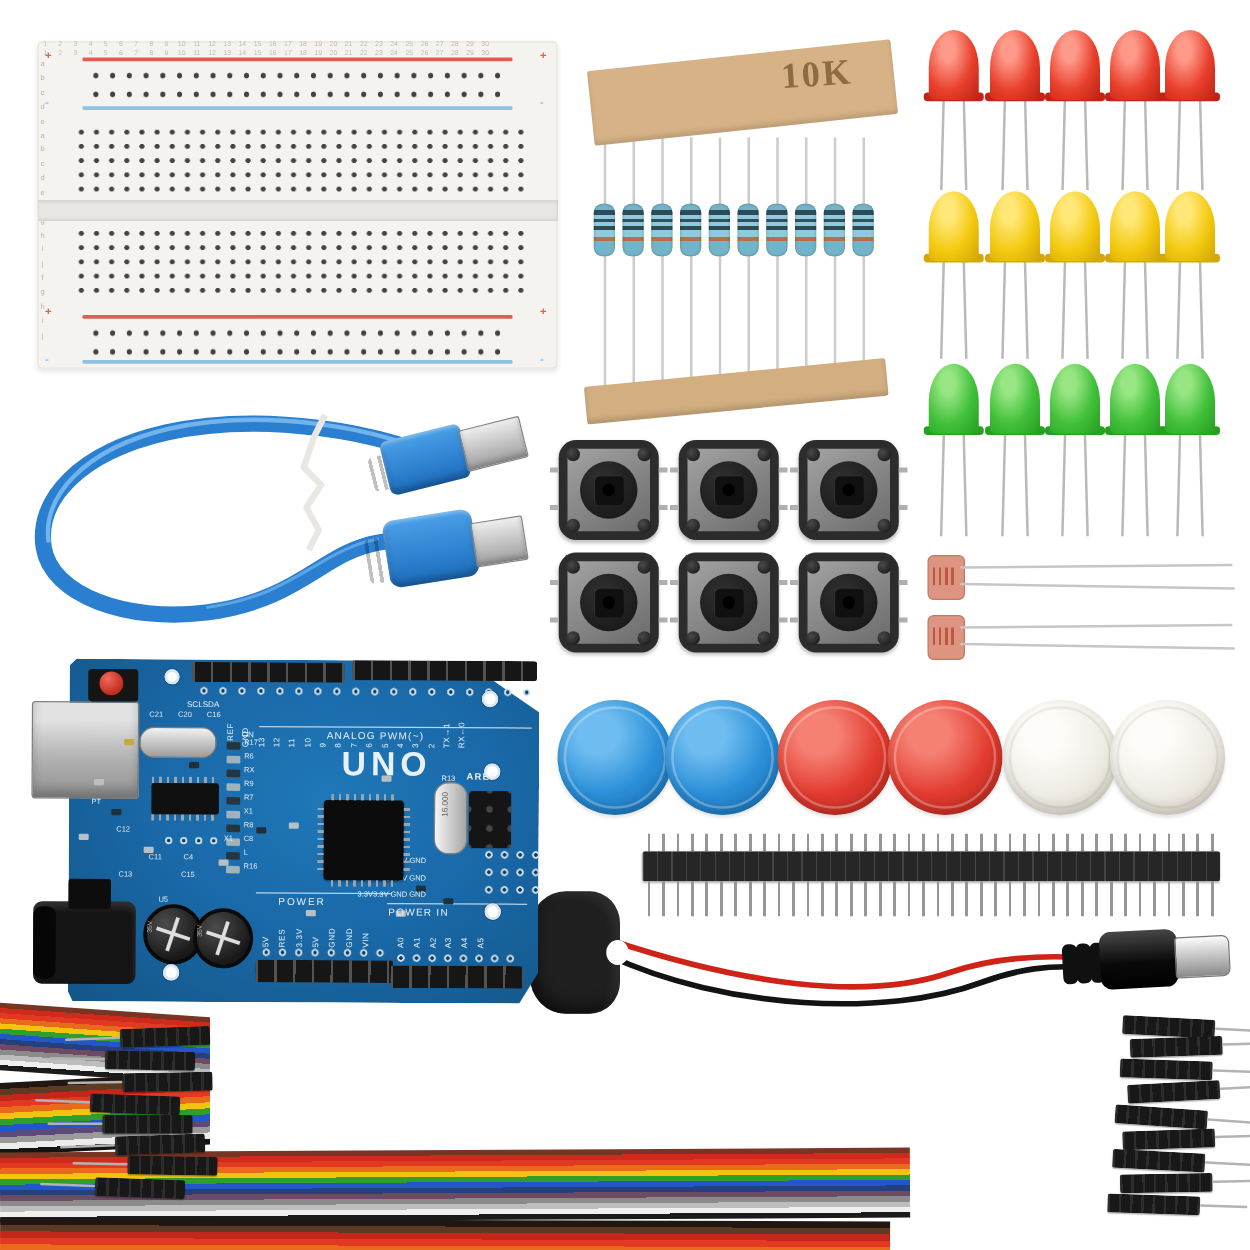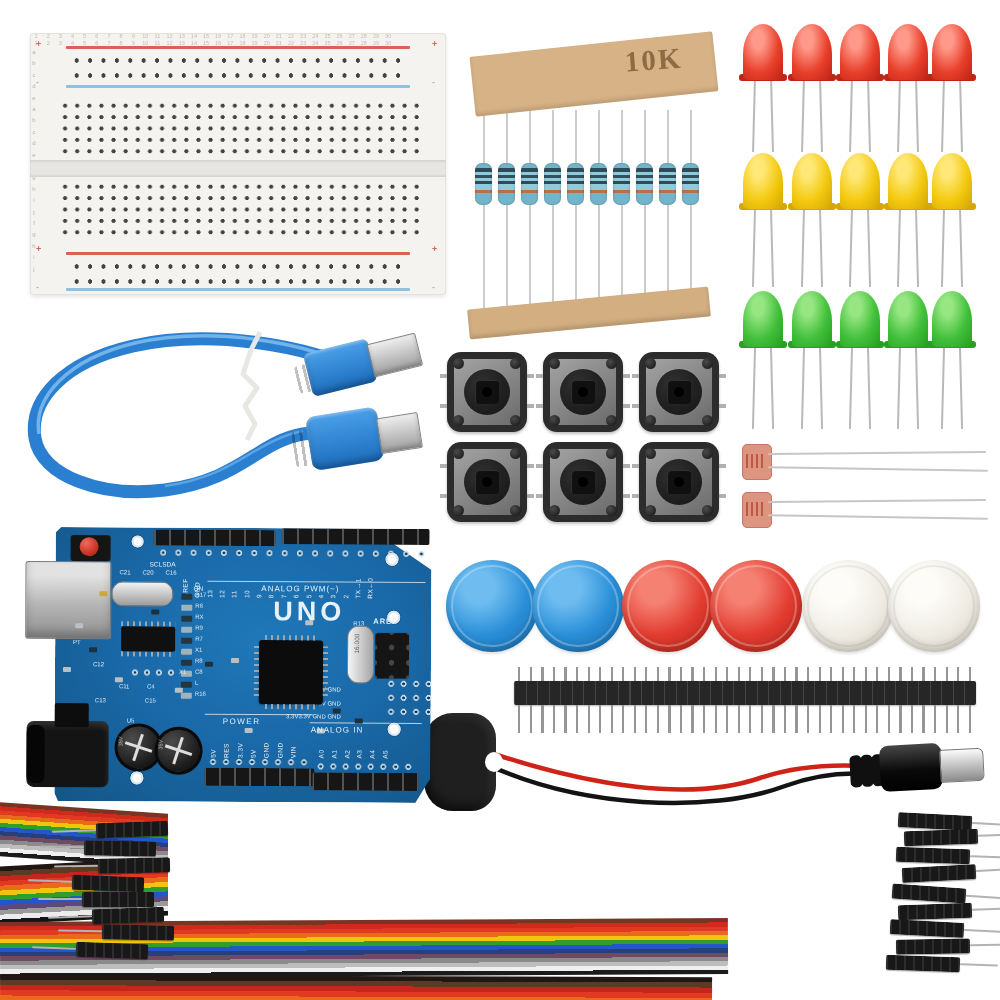--- a/index.html
+++ b/index.html
@@ -635,21 +635,21 @@
         <div class="chip-pins" style="left: 66px; top: 94px; width: 54px; height: 5px;"></div>
         <div class="chip-pins" style="left: 66px; top: 124px; width: 54px; height: 5px;"></div>
       </div>
     <span class="txt" id="ard-sclsda">SCLSDA</span>
     <span class="txt" id="ard-on">ON</span>
     <span class="txt" id="ard-digital">ANALOG PWM(~)</span>
     <span class="txt" id="ard-uno">UNO</span>
     <span class="txt" id="ard-iscp">AREF</span>
     <span class="txt" id="ard-r13">R13</span>
     <span class="txt" id="ard-power">POWER</span>
-    <span class="txt" id="ard-analog">ANALOG IN</span>
+    <span class="txt" id="ard-analog">POWER IN</span>
     <div id="aux-text">
       <div>RX TX 5V GND</div>
       <div>SCL SDA 5V GND</div>
       <div>3.3V3.3V GND GND</div>
     </div>
     <div id="atmega">
       <div class="chip-pins" style="left:6px;top:-5px;width:52px;height:5px;"></div>
       <div class="chip-pins" style="left:6px;bottom:-5px;width:52px;height:5px;"></div>
       <div class="chip-pins-v" style="left:-5px;top:6px;width:5px;height:52px;"></div>
       <div class="chip-pins-v" style="right:-5px;top:6px;width:5px;height:52px;"></div>

